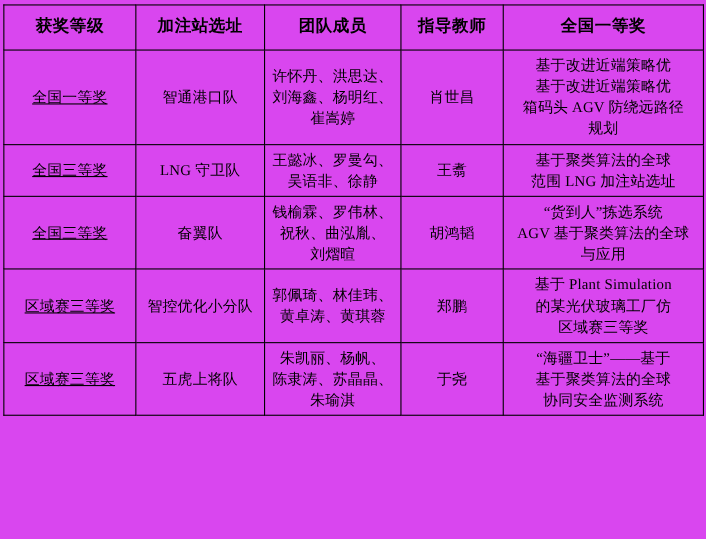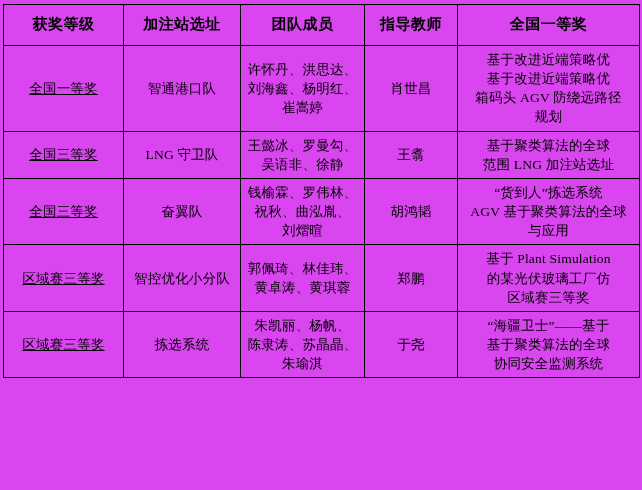--- a/index.html
+++ b/index.html
@@ -149,21 +149,21 @@
           <td>
             <span class="cell-lines">
               <span>基于 Plant Simulation</span>
               <span>的某光伏玻璃工厂仿</span>
               <span>区域赛三等奖</span>
             </span>
           </td>
         </tr>
         <tr>
           <td class="row-award">区域赛三等奖</td>
-          <td>拣选系统</td>
+          <td>五虎上将队</td>
           <td>
             <span class="cell-lines">
               <span>朱凯丽、杨帆、</span>
               <span>陈隶涛、苏晶晶、</span>
               <span>朱瑜淇</span>
             </span>
           </td>
           <td>于尧</td>
           <td>
             <span class="cell-lines">

